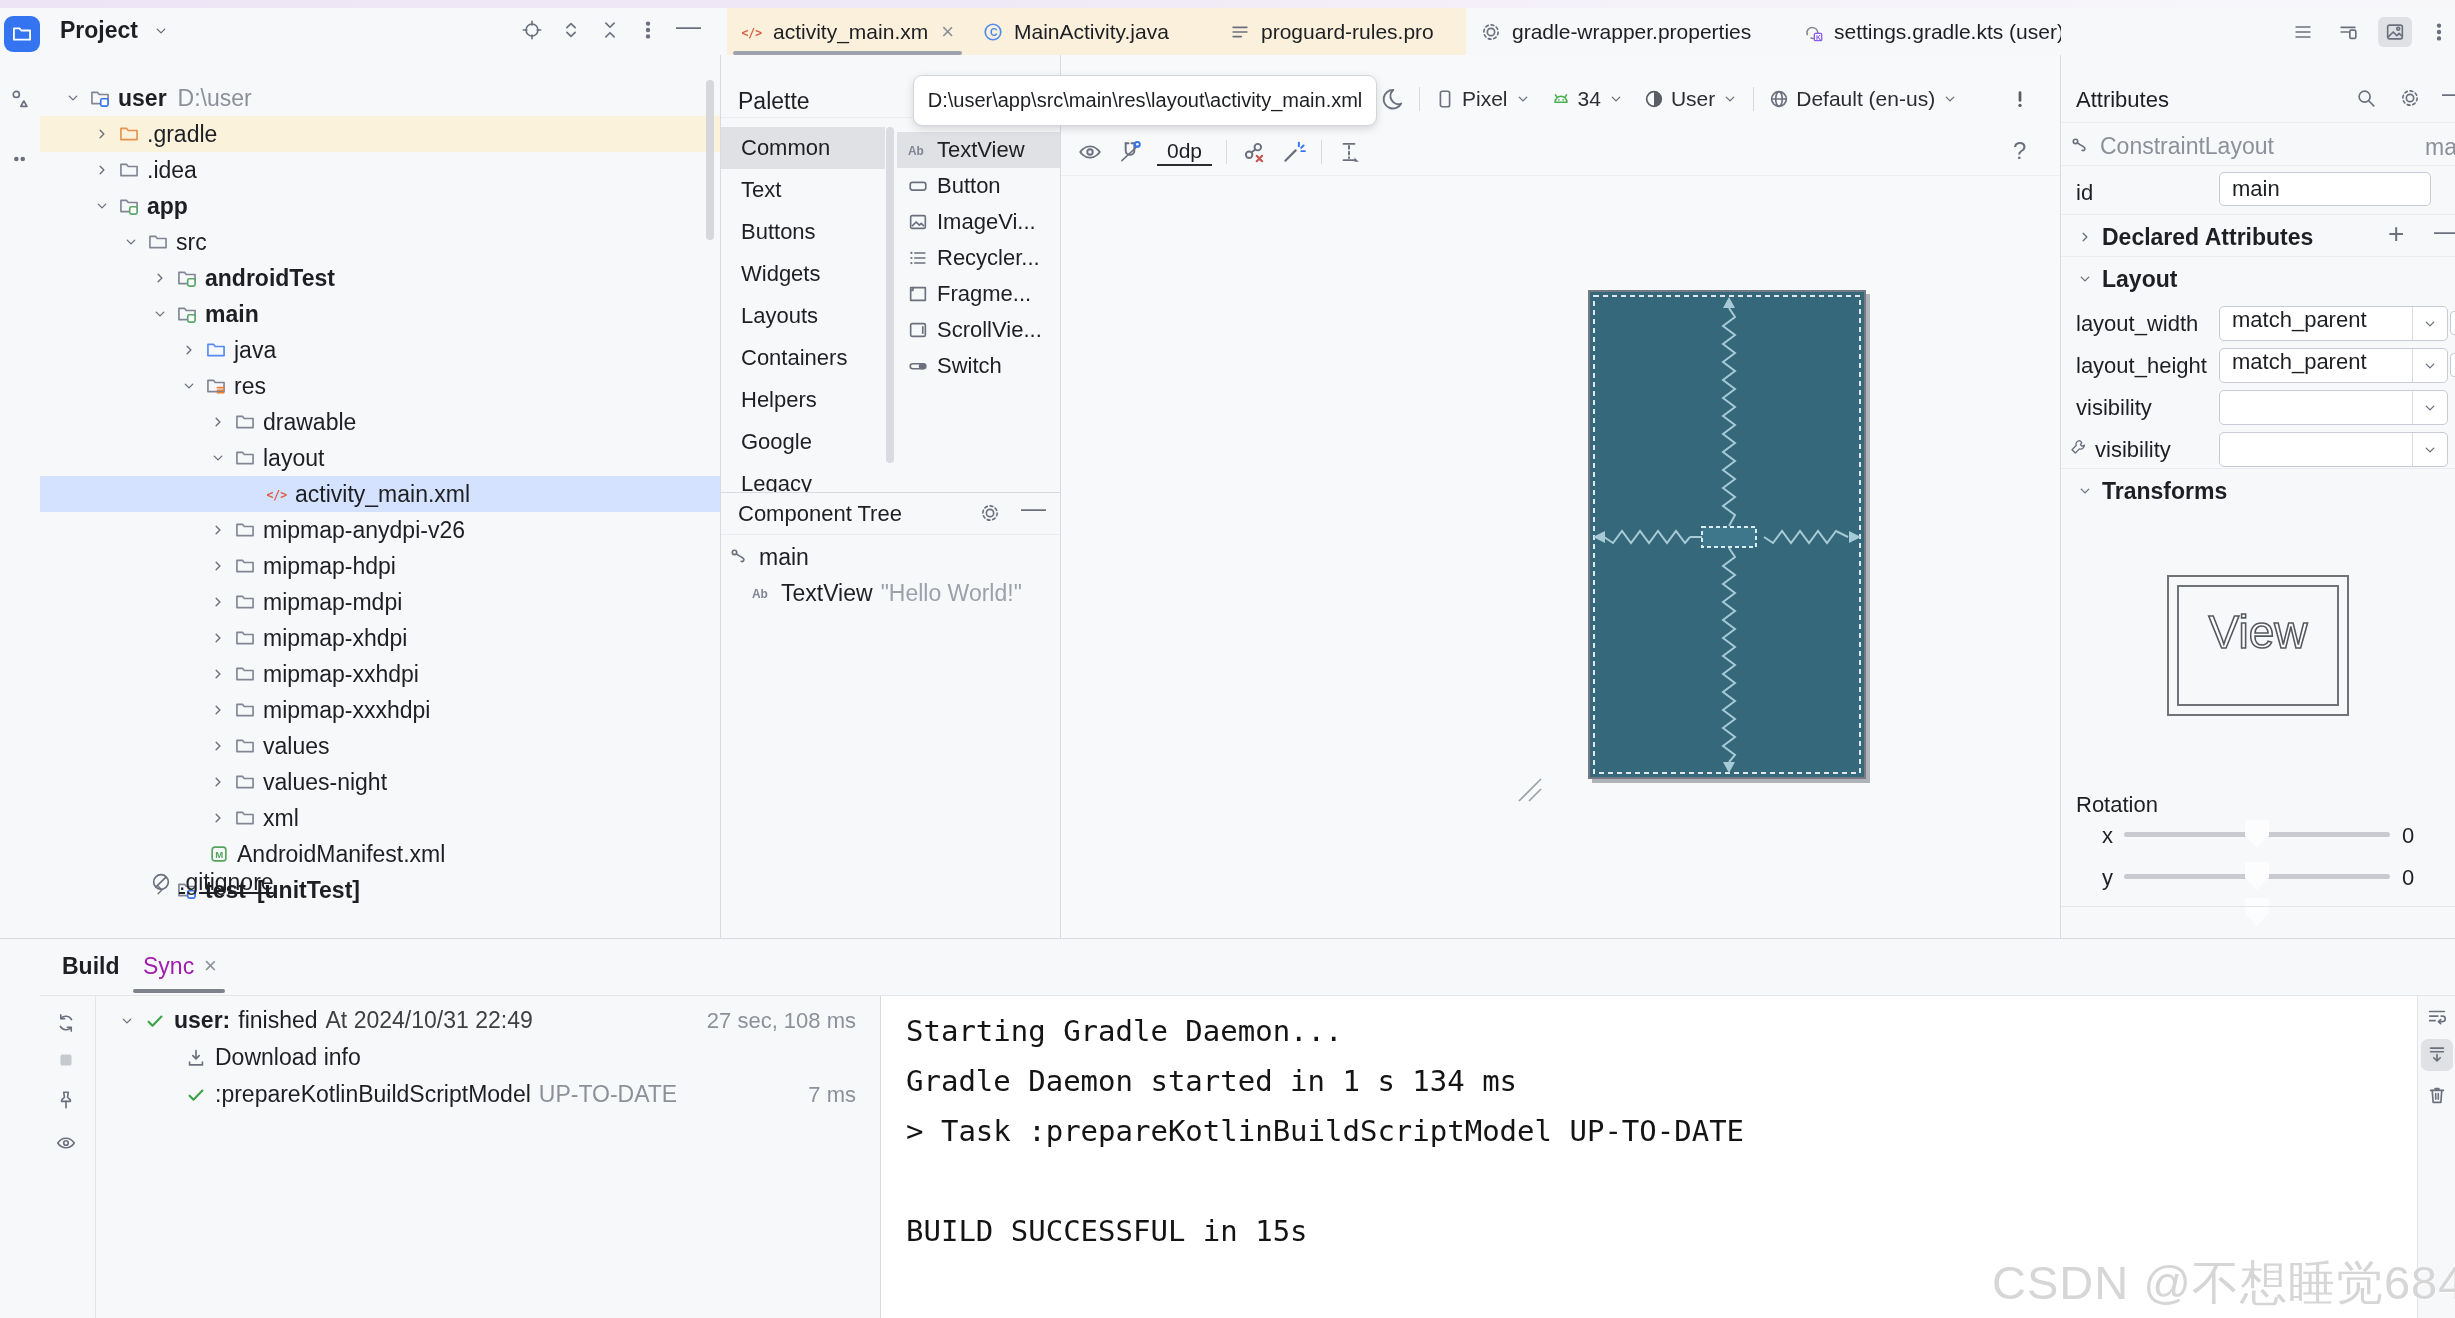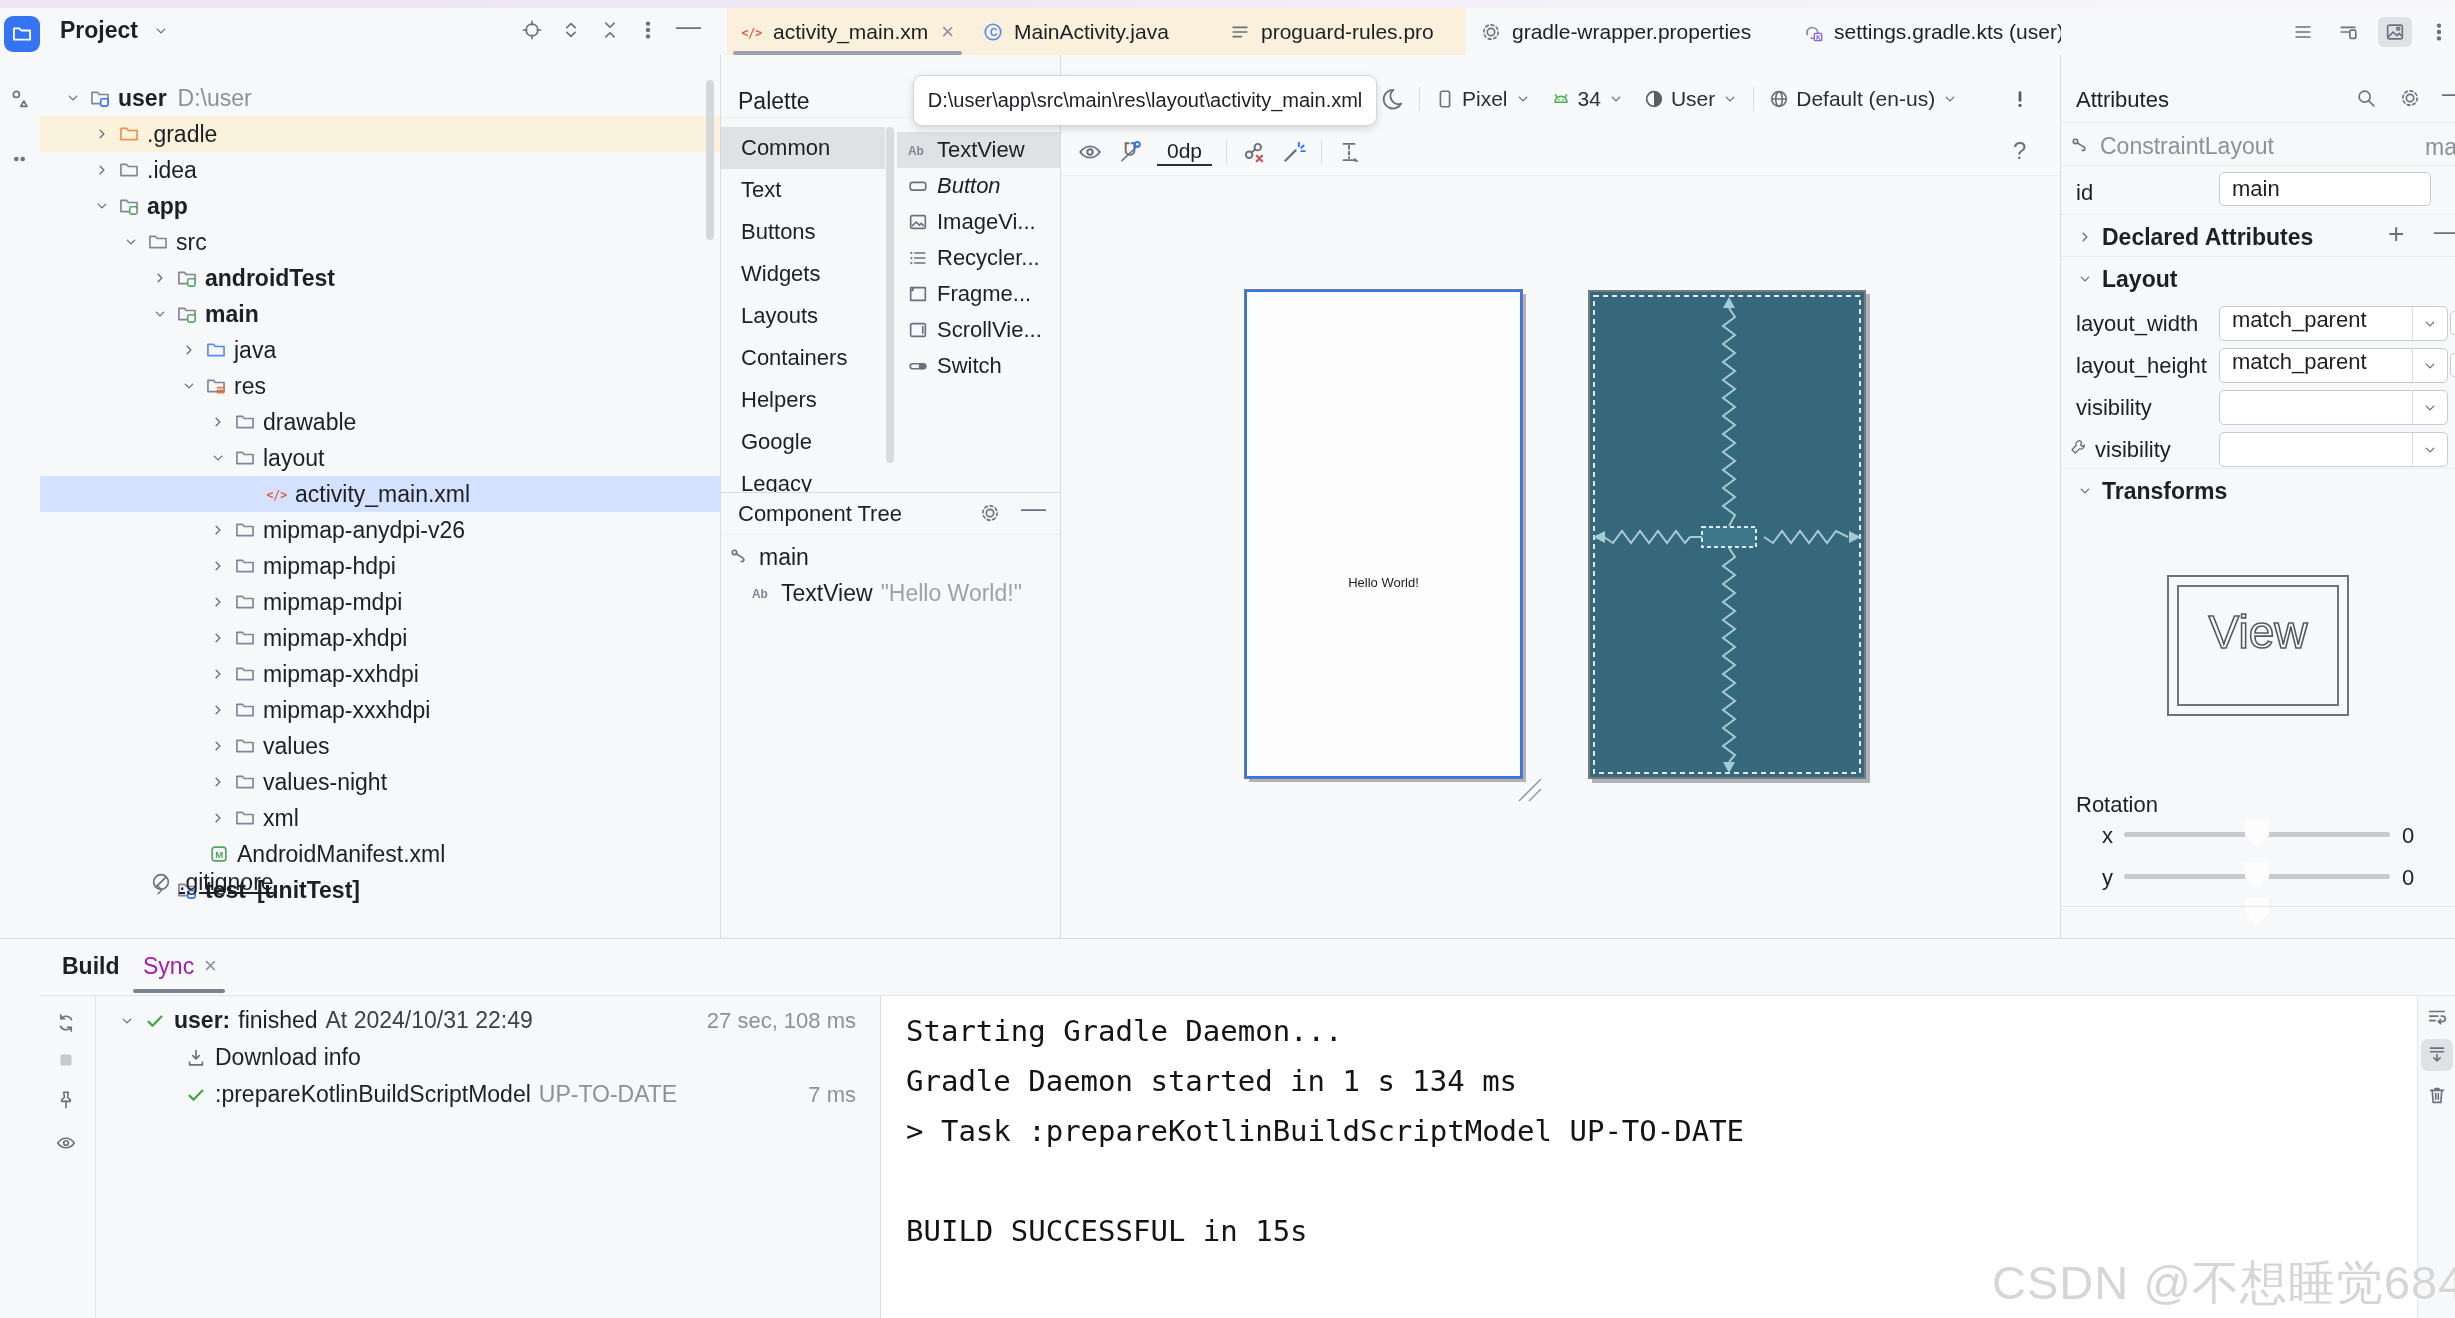--- a/index.html
+++ b/index.html
@@ -575,21 +575,21 @@
     <div style="position:absolute;left:165px;top:72px;width:8px;height:336px;border-radius:4px;background:#D9DBE0;"></div>
     <div id="pal-comps">
         <div class="pal-comp sel" style="top: 77px;">
           <span class="icon">
             <svg viewBox="0 0 24 24">
               <text x="1" y="17" font-size="13" font-weight="bold" fill="#818594" font-family="Liberation Sans,sans-serif">Ab</text>
             </svg>
           </span>
           <span style="white-space: nowrap;">TextView</span>
         </div>
-        <div class="pal-comp" style="top: 113px; font-style: italic;">
+        <div class="pal-comp" style="top: 113px;">
           <span class="icon">
             <svg viewBox="0 0 24 24" fill="none" stroke="#6C707E" stroke-width="1.8" stroke-linecap="round" stroke-linejoin="round">
               <rect x="3.5" y="8" width="17" height="8.5" rx="2.5"></rect>
             </svg>
           </span>
           <span style="white-space: nowrap;">Button</span>
         </div>
         <div class="pal-comp" style="top: 149px;">
           <span class="icon">
             <svg viewBox="0 0 24 24" fill="none" stroke="#6C707E" stroke-width="1.8" stroke-linecap="round" stroke-linejoin="round">
@@ -779,24 +779,20 @@
           <svg viewBox="0 0 24 24" fill="none" stroke="#6C707E" stroke-width="1.8" stroke-linecap="round" stroke-linejoin="round">
             <path d="M7 4.5h10M7 19.5h10"></path>
             <path d="M12 6.5v11" stroke-dasharray="2.6 2.6"></path>
             <path d="M17 17l4 4h-4z" fill="#6C707E" stroke="none"></path>
           </svg>
         </span>
     </div>
     <span style="position:absolute;left:952px;top:82px;font-size:24px;color:#6C707E;">?</span>
     <div class="hdiv" style="left:0;top:120px;width:999px;background:#EDEEF0;"></div>
 
-    <div id="phone-design" style="position:absolute;left:184px;top:235px;width:277px;height:488px;background:#FEFDFE;
-                border:2px solid #3574F0;box-sizing:border-box;box-shadow:0 0 0 1px #767B83,4px 4px 0 #AFB3B9;">
-      <div style="position:absolute;left:0;top:283px;width:100%;text-align:center;font-size:13px;color:#202124;">Hello World!</div>
-    </div>
 
     <svg class="abs" style="left:452px;top:718px;" width="30" height="30" viewBox="0 0 30 30">
       <path d="M6 28 L28 6 M16 28 L28 16" stroke="#9AA0A6" stroke-width="1.6" fill="none"></path>
     </svg>
 
     <div id="phone-blueprint" style="position:absolute;left:527px;top:235px;width:278px;height:489px;background:#35687B;
                 box-sizing:border-box;border:2px solid #767B83;box-shadow:4px 4px 0 #AFB3B9;">
       <svg id="bp-svg" width="274" height="485" viewBox="0 0 274 485" style="display:block;">
           <rect x="4" y="4" width="266" height="477" fill="none" stroke="rgba(255,255,255,0.85)" stroke-width="2" stroke-dasharray="5 4"></rect>
           <polyline points="139,16 145,25 133,34 145,43 133,52 145,61 133,70 145,79 133,88 145,97 133,106 145,115 133,124 145,133 133,142 145,151 133,160 145,169 133,178 145,187 133,196 145,205 133,214 145,223 139,234" stroke="#A6CAD6" stroke-width="2" fill="none"></polyline>

